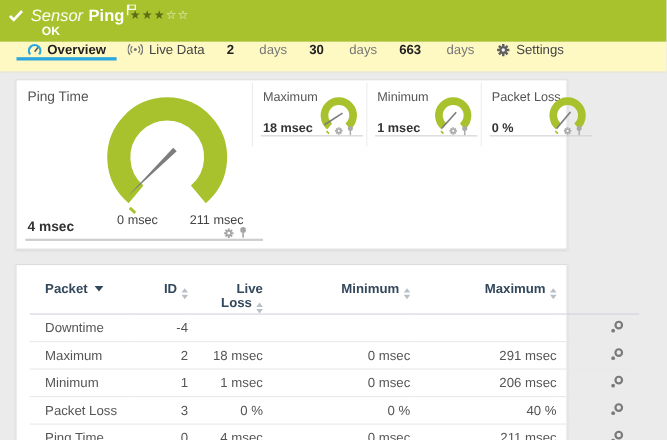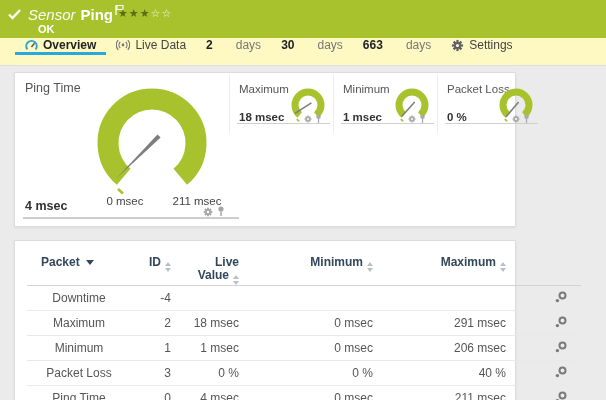--- a/index.html
+++ b/index.html
@@ -72,21 +72,21 @@
   table { border-collapse:collapse; margin:10px 12px 0 12px; width:554px; table-layout:fixed; }
   th, td { font-size:12px; padding:0; }
   thead th {
     color:#32475b; font-weight:bold; text-align:right; vertical-align:top;
     padding-top:5px; height:32px; line-height:13px;
   }
   thead th.c-ch { text-align:left; padding-left:14px; }
   tbody tr { border-top:1px solid #e9e9e9; }
   tbody tr:first-child { border-top:1.5px solid #cfd4d9; }
   tbody td { height:25px; color:#555; text-align:right; }
-  td.c-ch { text-align:center; padding-left:14px; }
+  td.c-ch { text-align:left; padding-left:14px; }
   td.c-ico, th.c-ico { text-align:right; padding-right:14px; }
   .col-ch { width:90px; } .col-id { width:54px; } .col-lv { width:68px; }
   .col-mi { width:134px; } .col-ma { width:133px; } .col-ic { width:75px; }
 
   .sort { display:inline-flex; flex-direction:column; row-gap:2px; margin-left:4px; vertical-align:0px; }
   .sort i { width:0; height:0; border-left:3.5px solid transparent; border-right:3.5px solid transparent; }
   .sort .up { border-bottom:4px solid #b9bfc7; }
   .sort .dn { border-top:4px solid #b9bfc7; }
   .caret { display:inline-block; width:0; height:0; margin-left:6px;
     border-left:4px solid transparent; border-right:4px solid transparent;
@@ -277,21 +277,21 @@
           <col class="col-ma">
           <col class="col-ic">
       </colgroup>
       <thead>
         <tr>
           <th class="c-ch"><span>Packet</span><span class="caret"></span></th>
           <th><span>ID</span><span class="sort">
                 <i class="up"></i>
                 <i class="dn"></i>
               </span></th>
-          <th><span>Live</span><br><span>Value</span><span class="sort">
+          <th><span>Live</span><br><span>Loss</span><span class="sort">
                 <i class="up"></i>
                 <i class="dn"></i>
               </span></th>
           <th><span>Minimum</span><span class="sort">
                 <i class="up"></i>
                 <i class="dn"></i>
               </span></th>
           <th><span>Maximum</span><span class="sort">
                 <i class="up"></i>
                 <i class="dn"></i>

